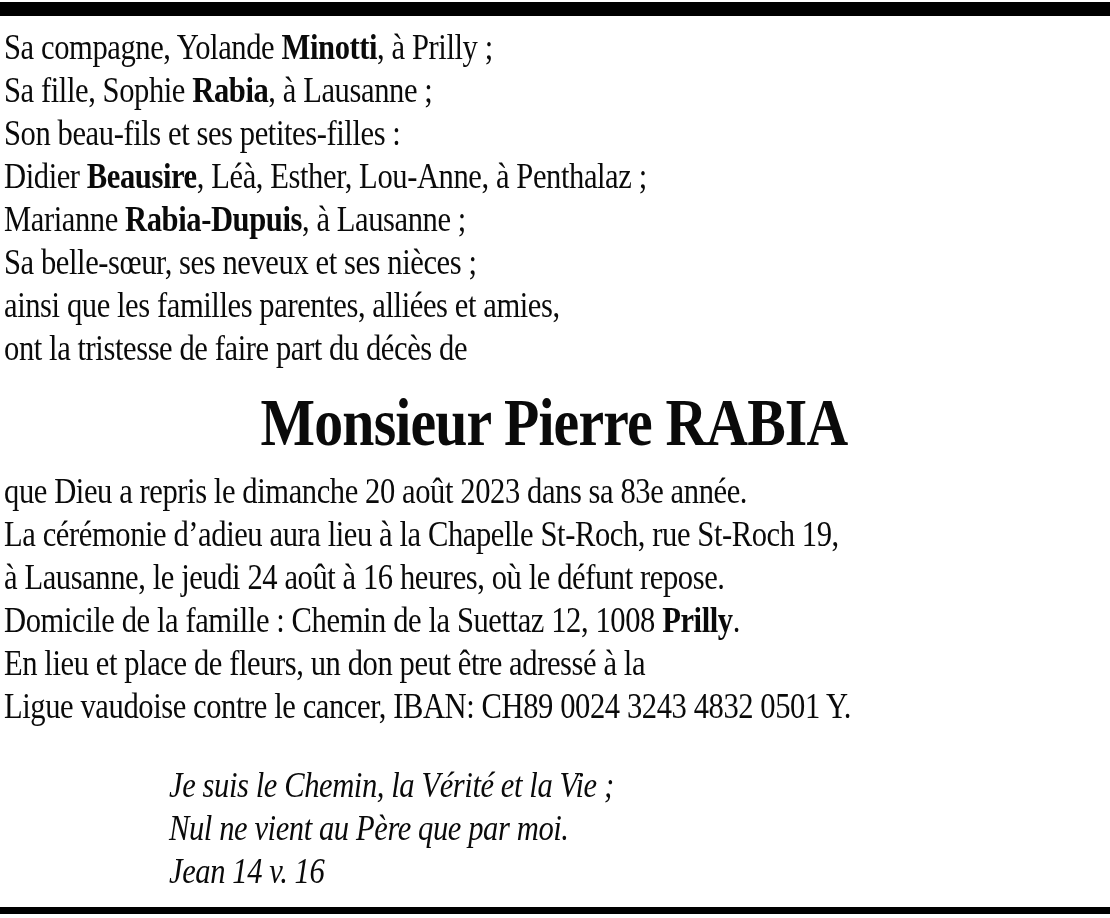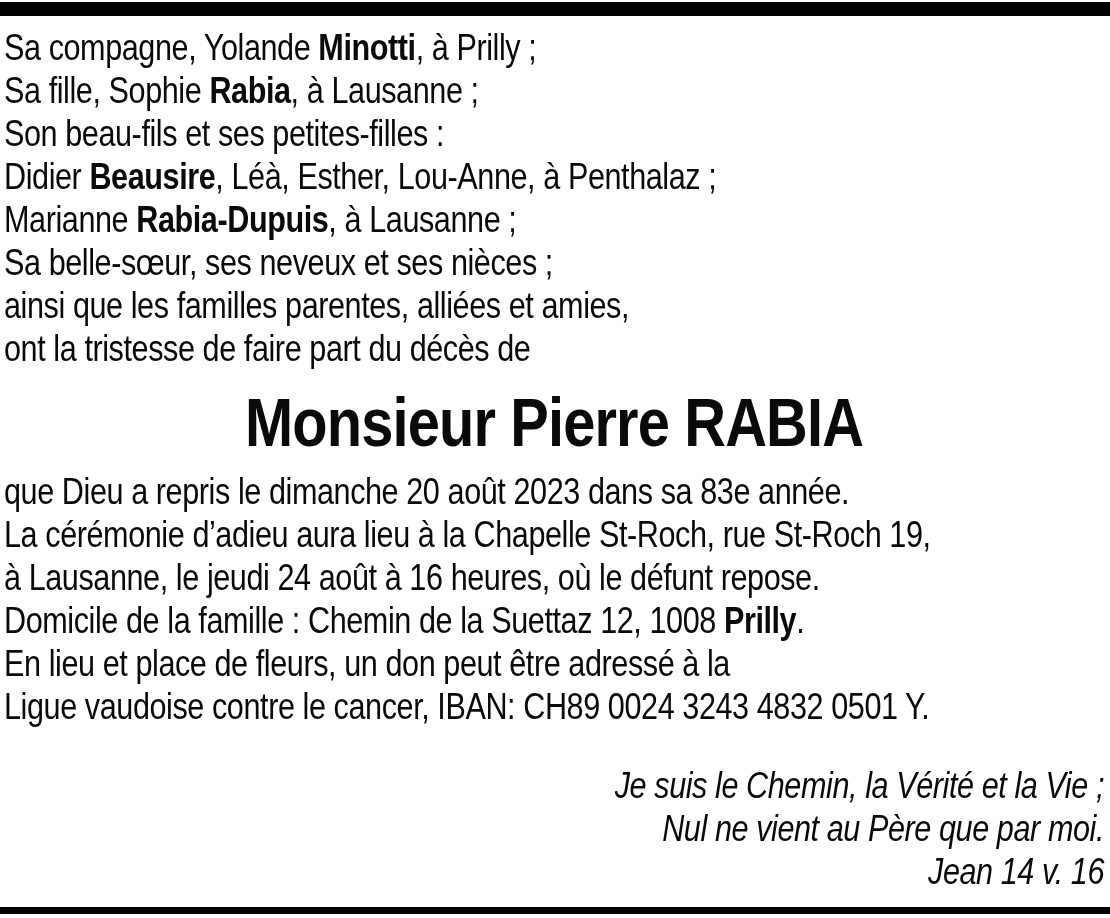--- a/index.html
+++ b/index.html
@@ -7,21 +7,21 @@
     --rule:#000000;
     --bg:#ffffff;
   }
   html,body{margin:0;padding:0;background:var(--bg);}
   .page{
     position:relative;
     width:1110px;
     height:918px;
     background:var(--bg);
     overflow:hidden;
-    font-family:Liberation Sans, sans-serif;
+    font-family:Liberation Serif, serif;
     color:var(--text);
   }
   .rule{
     position:absolute;
     left:0;
     width:1110px;
     background:var(--rule);
   }
   .rule.top{top:2px;height:14px;}
   .rule.bottom{bottom:4px;height:7px;}
@@ -48,21 +48,21 @@
     line-height:80px;
     font-weight:700;
     text-align:center;
     white-space:nowrap;
     transform:scaleX(0.85);
     transform-origin:center center;
     letter-spacing:-1px;
   }
   .verse{
     margin-top:36px;
-    text-align:right;
+    text-align:left;
   }
   .verse .line{
     font-style:italic;
     transform-origin:right center;
   }
 </style>
 </head>
 <body>
 
 <div class="page">

